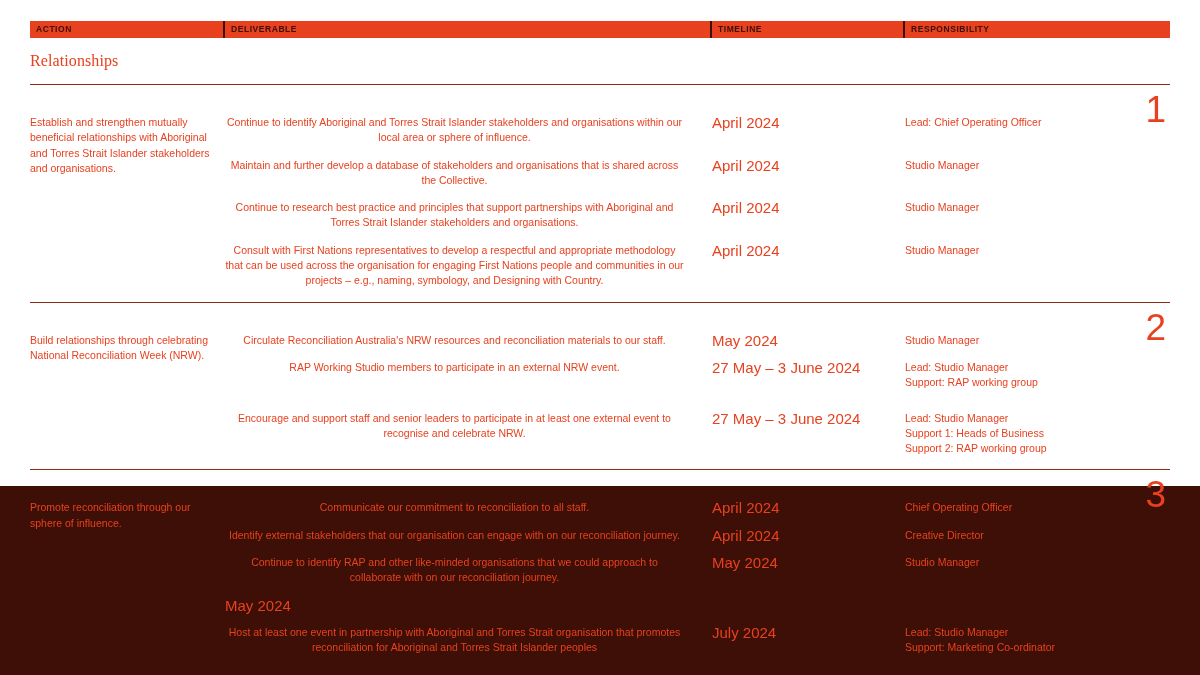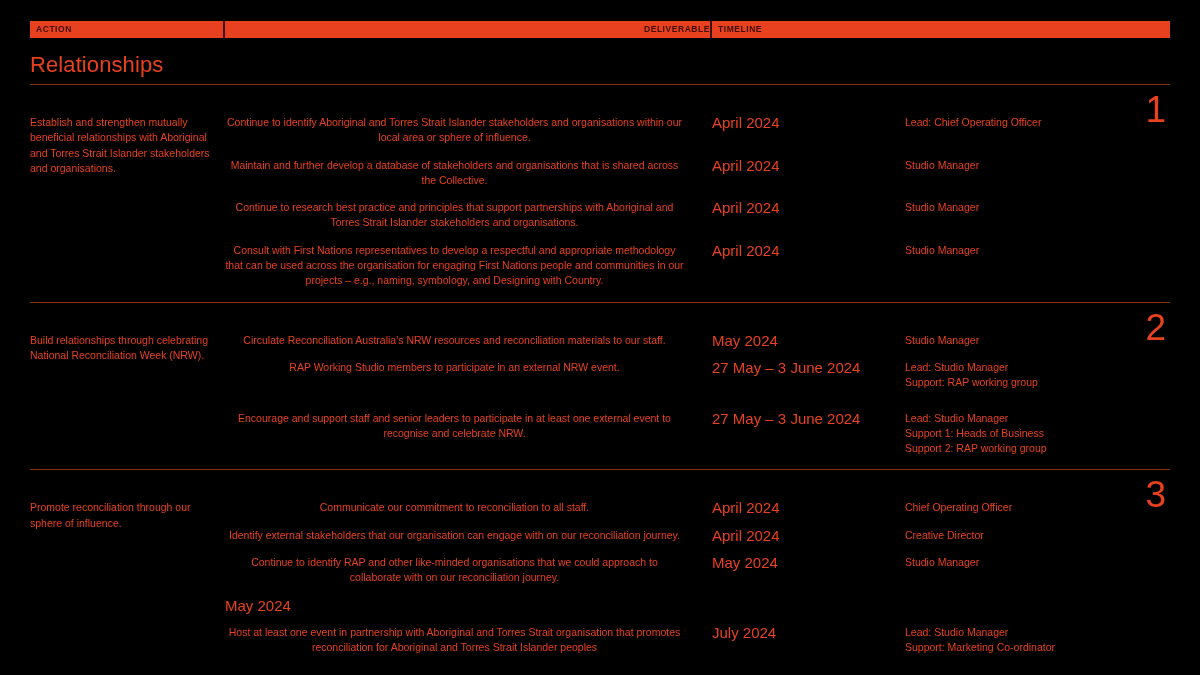--- a/index.html
+++ b/index.html
@@ -5,22 +5,22 @@
   * { box-sizing: border-box; }
   html, body {
     margin: 0; padding: 0;
     width: 1200px; height: 675px;
     background: #3d0f06;
     font-family: "Liberation Sans", sans-serif;
     overflow: hidden;
   }
   .page {
     position: relative;
-    width: 1200px; height: 675px;
-    background: #000000;
+    width: 1200px; height: 486px;
+    background: #ffffff;
     color: #e8411f;
   }
 
   
   .header-bar {
     position: absolute;
     left: 30px; top: 21px;
     width: 1140px; height: 17px;
     display: flex;
     background: #e8411f;
@@ -32,31 +32,32 @@
     font-weight: bold;
     letter-spacing: 0.55px;
     line-height: 17px;
     padding-left: 6px;
     border-right: 2px solid #3d0f06;
     overflow: hidden;
     white-space: nowrap;
   }
   .header-cell:last-child { border-right: none; }
   .hc-action { width: 195px; }
-  .hc-deliverable { width: 487px; text-align: right; }
+  .hc-deliverable { width: 487px; }
   .hc-timeline { width: 193px; }
   .hc-responsibility { flex: 1; }
 
   
   .section-title {
     position: absolute;
     left: 30px; top: 52px;
-    font-size: 22px;
+    font-size: 16px;
     color: #e8411f;
     letter-spacing: 0.1px;
+    font-family: Liberation Serif, serif;
   }
 
   
   .table {
     position: absolute;
     left: 30px; top: 84px;
     width: 1140px;
   }
   .group {
     position: relative;
@@ -113,20 +114,21 @@
 </style>
 </head>
 <body>
 
 <div class="page">
 
   <div class="header-bar">
     <div class="header-cell hc-action">ACTION</div>
     <div class="header-cell hc-deliverable">DELIVERABLE</div>
     <div class="header-cell hc-timeline">TIMELINE</div>
+    <div class="header-cell hc-responsibility">RESPONSIBILITY</div>
   </div>
 
   <div class="section-title">Relationships</div>
 
   <div class="table" id="table-root">
       <div class="group">
         <div class="group-inner">
           <div class="col-action">Establish and strengthen mutually beneficial relationships with Aboriginal and Torres Strait Islander stakeholders and organisations.</div>
           <div class="col-rows">
             <div class="row">

